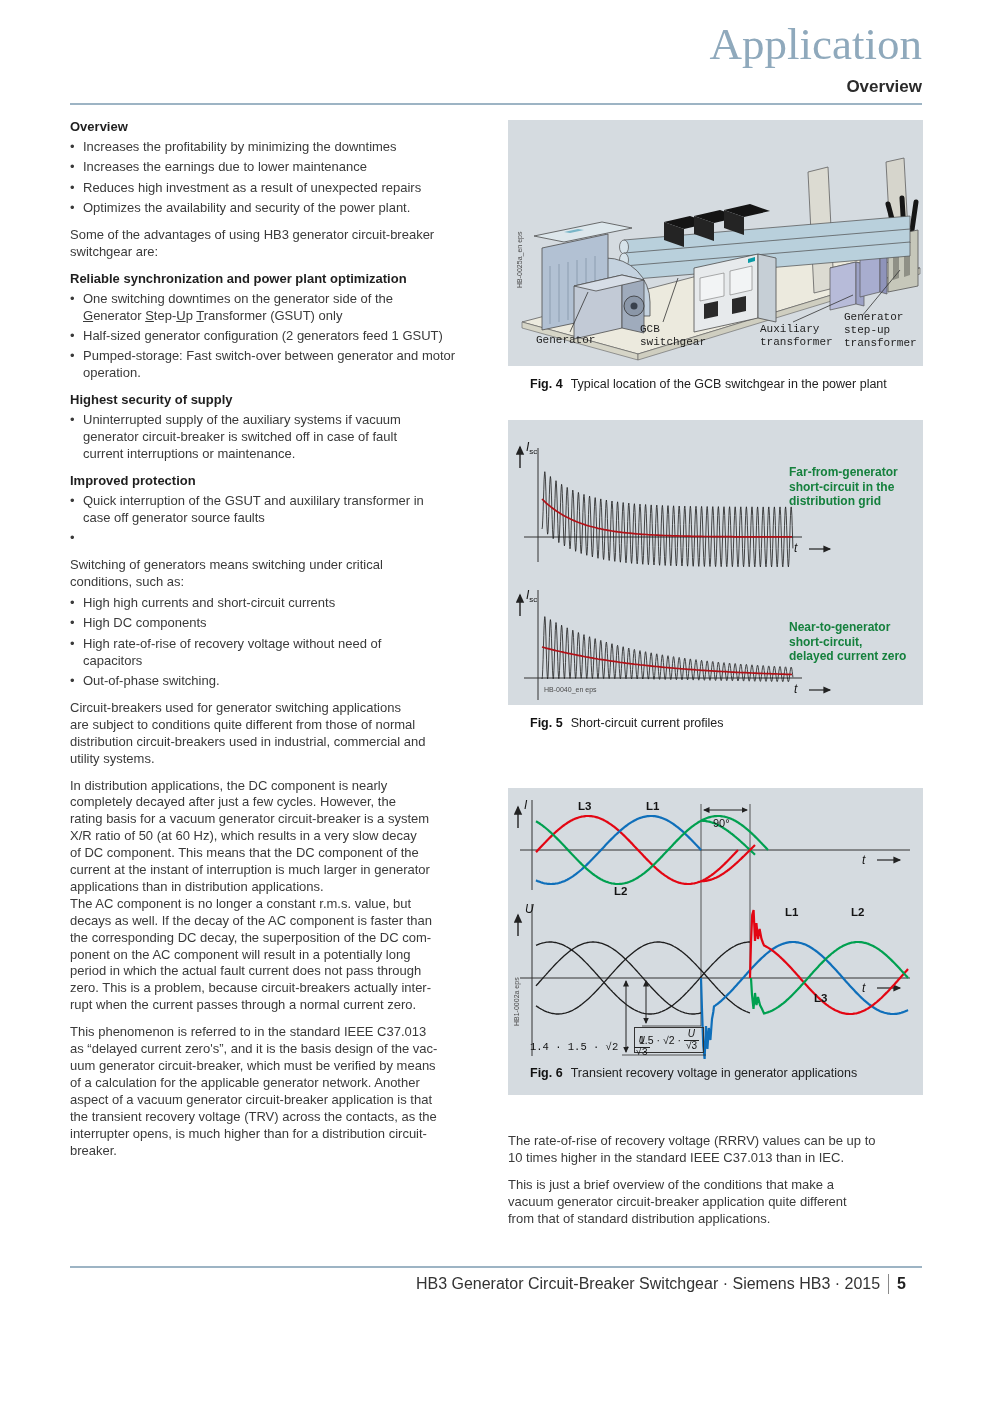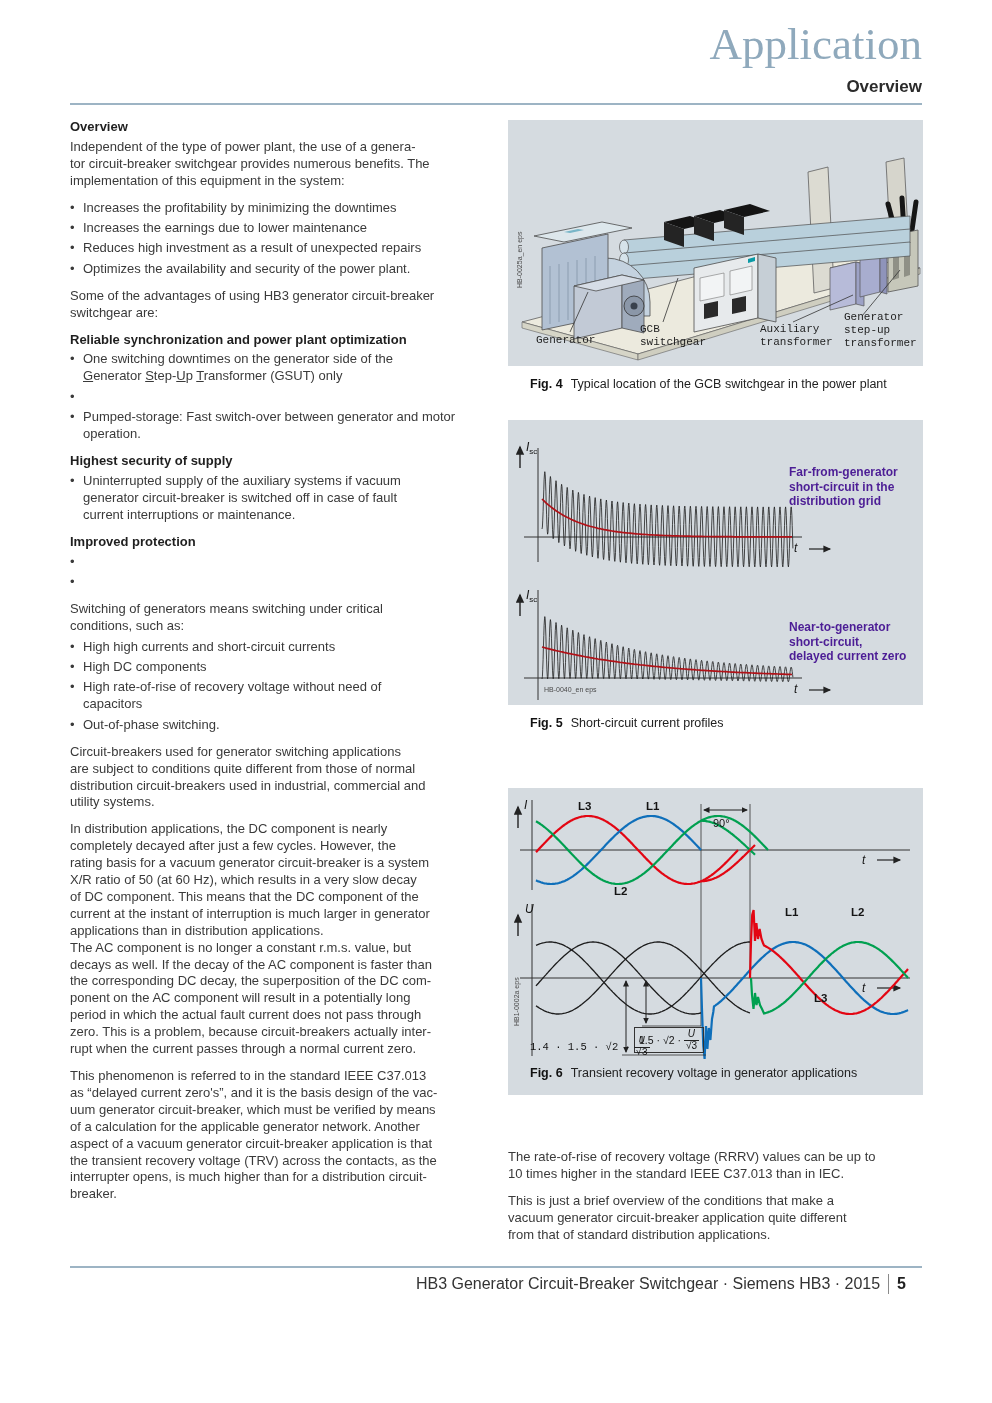--- a/index.html
+++ b/index.html
@@ -18,55 +18,52 @@
   .sh.first{margin-top:0;}
   .ul{margin:0 0 10px 0;}
   .li{display:flex;margin:0 0 3.5px 0;}
   .li .bu{width:13px;flex:none;}
   .li .tx{white-space:pre-line;}
   
   .panel{background:#d5dbe0;}
   .caption{font-size:12.5px;color:#222;}
   .caption b{margin-right:8px;color:#111;}
   .flabel{position:absolute;font-size:11px;line-height:13px;color:#1e1e1e;white-space:pre-line;font-family:Liberation Mono, monospace;}
-  .fbold{position:absolute;font-weight:bold;font-size:12px;line-height:14.5px;color:#4c1d95;white-space:pre-line;}
+  .fbold{position:absolute;font-weight:bold;font-size:12px;line-height:14.5px;color:#15803d;white-space:pre-line;}
   .phase{position:absolute;font-weight:bold;font-size:11.5px;color:#141414;}
   .axlab{position:absolute;font-style:italic;font-size:12px;color:#141414;}
   .axlab sub{font-size:8px;font-style:normal;}
   .eps-v{position:absolute;font-size:7px;color:#4a4a4a;transform:rotate(-90deg);
          transform-origin:left top;white-space:nowrap;}
   .eps-h{position:absolute;font-size:7px;color:#4a4a4a;white-space:nowrap;}
   .formula{position:absolute;font-size:10.5px;color:#141414;display:flex;align-items:center;gap:3px;}
   .formula .pre{white-space:nowrap;}
   .formula.boxed{border:1px solid #333;padding:1px 4px;background:transparent;}
   .frac{display:inline-flex;flex-direction:column;align-items:center;line-height:1.05;font-size:10px;}
   .frac .num{font-style:italic;}
   .frac .den{border-top:1px solid #222;padding:0 2px;}
   .angle{position:absolute;font-size:11px;color:#141414;}
   
-  .rightcol{left:508px;top:1133px;width:424px;font-size:13px;line-height:16.9px;margin-top:16px;}
+  .rightcol{left:508px;top:1133px;width:424px;font-size:13px;line-height:16.9px;}
   
   .frule{left:70px;width:852px;top:1266px;height:1.5px;background:#9db4c4;}
   .footer{right:86px;top:1274px;display:flex;align-items:center;font-size:16px;color:#333;}
   .footer .sep{width:1px;height:20px;background:#8a8a8a;margin:0 8px;}
   .footer .pg{font-weight:bold;color:#1f1f1f;}
   svg{display:block;}
 </style>
 </head>
 <body>
 
 <div class="abs page-title">Application</div>
 <div class="abs page-subtitle">Overview</div>
 <div class="abs hrule"></div>
 
 <div class="abs leftcol">
   <div class="sh first">Overview</div>
-  <div class="p">Independent of the type of power plant, the use of a genera-
-tor circuit-breaker switchgear provides numerous benefits. The
-implementation of this equipment in the system:</div>
   <div class="ul">
     <div class="li">
         <span class="bu">•</span>
         <span class="tx">Increases the profitability by minimizing the downtimes</span>
       </div>
     <div class="li">
         <span class="bu">•</span>
         <span class="tx">Increases the earnings due to lower maintenance</span>
       </div>
     <div class="li">
@@ -82,40 +79,43 @@
 switchgear are:</div>
   <div class="sh">Reliable synchronization and power plant optimization</div>
   <div class="ul">
     <div class="li">
         <span class="bu">•</span>
         <span class="tx"><span>One switching downtimes on the generator side of the
 </span><span style="text-decoration: underline;">G</span><span>enerator </span><span style="text-decoration: underline;">S</span><span>tep-</span><span style="text-decoration: underline;">U</span><span>p </span><span style="text-decoration: underline;">T</span><span>ransformer (GSUT) only</span></span>
       </div>
     <div class="li">
         <span class="bu">•</span>
+        <span class="tx">Half-sized generator configuration (2 generators feed 1 GSUT)</span>
       </div>
     <div class="li">
         <span class="bu">•</span>
         <span class="tx">Pumped-storage: Fast switch-over between generator and motor
 operation.</span>
       </div>
   </div>
   <div class="sh">Highest security of supply</div>
   <div class="ul">
     <div class="li">
         <span class="bu">•</span>
         <span class="tx">Uninterrupted supply of the auxiliary systems if vacuum
 generator circuit-breaker is switched off in case of fault
 current interruptions or maintenance.</span>
       </div>
   </div>
   <div class="sh">Improved protection</div>
   <div class="ul">
     <div class="li">
         <span class="bu">•</span>
+        <span class="tx">Quick interruption of the GSUT and auxililary transformer in
+case off generator source faults</span>
       </div>
     <div class="li">
         <span class="bu">•</span>
       </div>
   </div>
   <div class="p" style="margin-bottom:4px">Switching of generators means switching under critical
 conditions, such as:</div>
   <div class="ul">
     <div class="li">
         <span class="bu">•</span>

